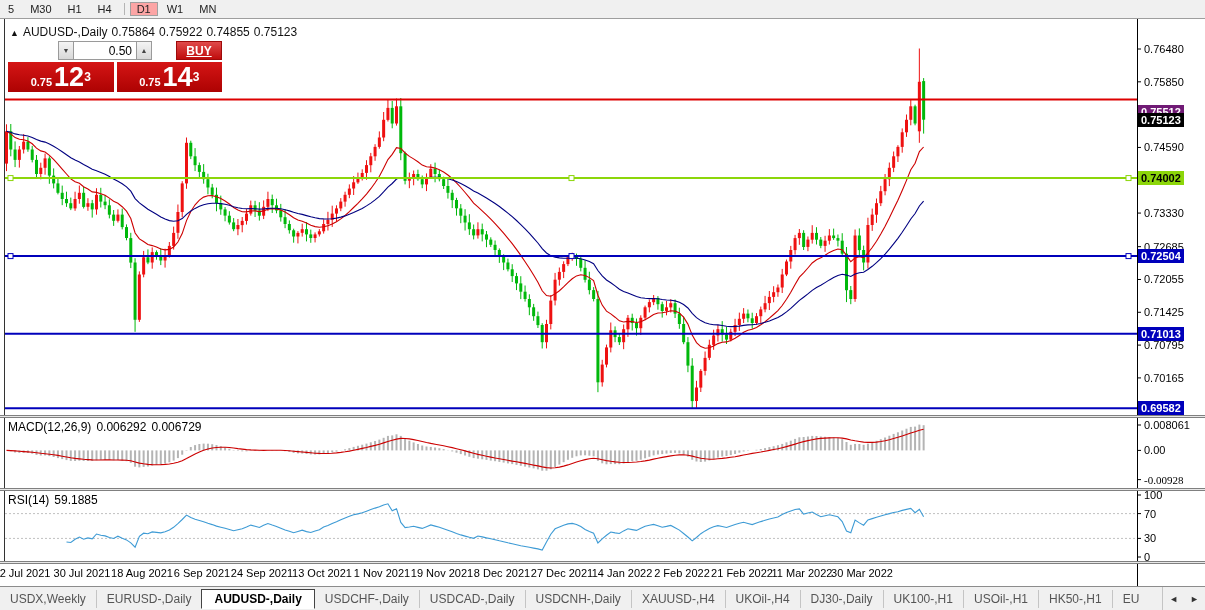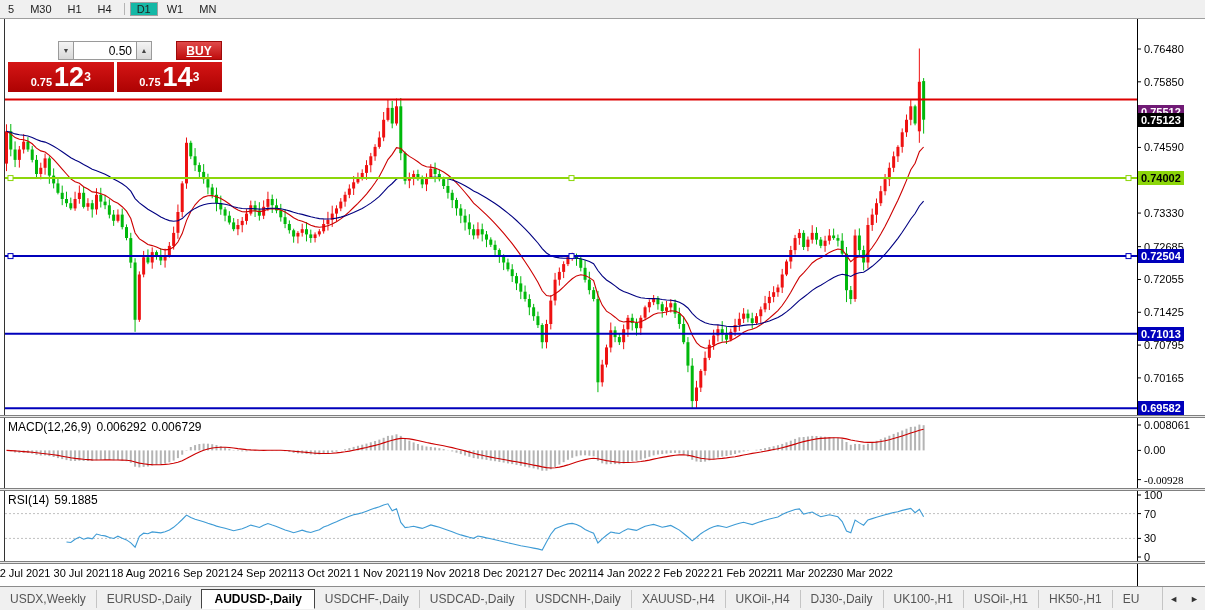--- a/index.html
+++ b/index.html
@@ -2,21 +2,21 @@
 <html><head>
 <meta charset="utf-8">
 <style>
   html,body{margin:0;padding:0;background:#fff;}
   #app{position:relative;width:1205px;height:610px;background:#fff;overflow:hidden;
        font-family:"Liberation Sans",sans-serif;-webkit-font-smoothing:antialiased;}
   
   #toolbar{position:absolute;top:0;left:0;width:1205px;height:18px;background:#F0F0F0;
            border-bottom:1px solid #9E9E9E;display:flex;align-items:center;font-size:11px;color:#222;}
   .tf{padding:1px 7px;margin:0 1px;white-space:nowrap;}
-  .tf.active{background:#14b8a6;border:1px solid #A0A0A0;padding:0 6px;}
+  .tf.active{background:#fca5a5;border:1px solid #A0A0A0;padding:0 6px;}
   .tfsep{width:1px;height:12px;background:#B4B4B4;margin:0 4px;}
   
   #chart-svg{position:absolute;top:0;left:0;}
   
   .pane-sep{position:absolute;left:0;width:1205px;height:3px;background:#E8E8E8;
             border-top:1px solid #808080;border-bottom:1px solid #808080;box-sizing:border-box;}
   #leftborder{position:absolute;left:4px;top:19px;width:1px;height:567px;background:#333;}
   
   #chart-title{position:absolute;left:10px;top:25px;font-size:12px;color:#111;white-space:nowrap;}
   #chart-title span{margin-right:4px;}
@@ -769,20 +769,23 @@
       <line x1="742.5" y1="564" x2="742.5" y2="568" stroke="#000" stroke-width="1"></line>
       <line x1="802.5" y1="564" x2="802.5" y2="568" stroke="#000" stroke-width="1"></line>
       <line x1="862.5" y1="564" x2="862.5" y2="568" stroke="#000" stroke-width="1"></line>
     </svg>
 
   <div id="leftborder"></div>
   <div class="pane-sep" style="top:415px"></div>
   <div class="pane-sep" style="top:488px"></div>
   <div class="pane-sep" style="top:561px"></div>
 
+  <div id="chart-title">
+    <span id="collapse-tri">▲</span><span>AUDUSD-,Daily</span><span>0.75864</span><span>0.75922</span><span>0.74855</span><span>0.75123</span>
+  </div>
 
   <div id="one-click">
     <div id="oc-row1">
       <div id="oc-sell" class="oc-btn">SELL</div>
       <div id="oc-stepdown" class="oc-step">▼</div>
       <div id="oc-vol">0.50</div>
       <div id="oc-stepup" class="oc-step">▲</div>
       <div id="oc-buy" class="oc-btn">BUY</div>
     </div>
     <div id="oc-row2">

